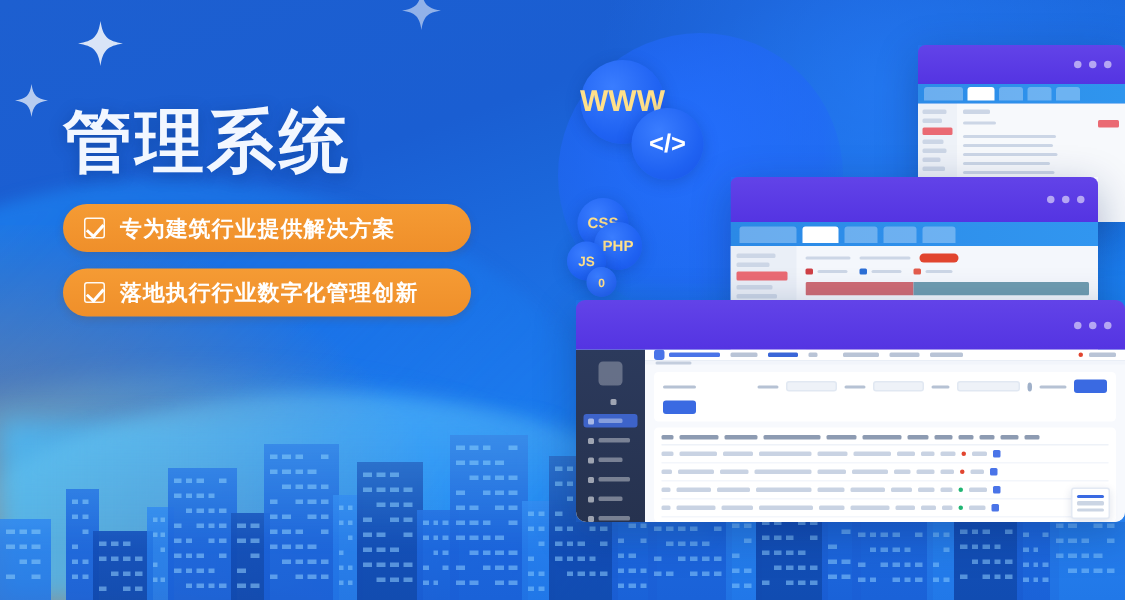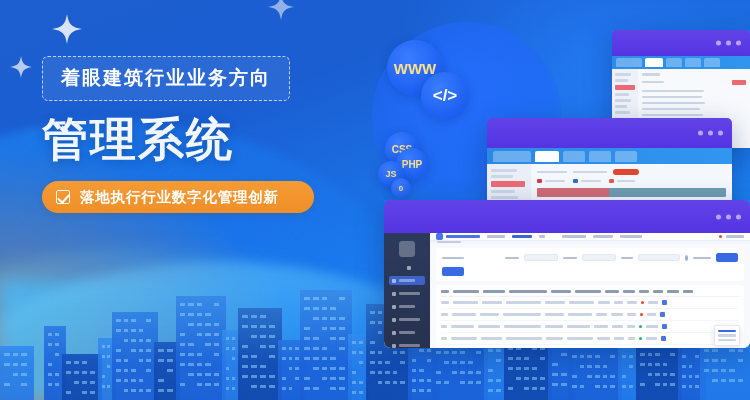--- a/index.html
+++ b/index.html
@@ -117,21 +117,21 @@
   
   .bub{
     position:absolute;
     display:flex; align-items:center; justify-content:center;
     border-radius:50%;
     background:radial-gradient(circle at 38% 32%, #3a7dff 0%, #1f62f2 62%, #1854e6 100%);
     color:#ffe08a;
     font-weight:700;
     box-shadow:0 2px 10px rgba(10,50,140,.30);
   }
-  .bub-www{ left:387px; top:40px; width:56px; height:56px; font-size:15px;text-align:right; }
+  .bub-www{ left:387px; top:40px; width:56px; height:56px; font-size:20px;text-align:right; }
   .bub-code{ left:421px; top:72px; width:48px; height:48px; font-size:17px; color:#ffffff; }
   .bub-html{ left:412px; top:120px; width:42px; height:42px; font-size:11px; }
   .bub-css{ left:385px; top:132px; width:34px; height:34px; font-size:10px; }
   .bub-php{ left:396px; top:148px; width:32px; height:32px; font-size:10px; }
   .bub-js{ left:378px; top:161px; width:26px; height:26px; font-size:9px; }
   .bub-zero{ left:391px; top:178px; width:20px; height:20px; font-size:8px; background:radial-gradient(circle at 38% 32%,#3a7dff,#1b58e8); }
   
   .mock{ position:absolute; overflow:hidden; }
   .mock-shadow{ box-shadow:0 8px 26px rgba(8,38,95,.32); }
   .purple-bar{
@@ -783,25 +783,28 @@
       <path d="M15 0 C16.6 10.4 19.6 13.4 30 15 C19.6 16.6 16.6 19.6 15 30 C13.4 19.6 10.4 16.6 0 15 C10.4 13.4 13.4 10.4 15 0 Z" fill="rgba(255,255,255,.88)"></path>
     </svg>
   <svg class="star" style="left:10px;top:56px;" width="22" height="22" viewBox="0 0 30 30">
       <path d="M15 0 C16.6 10.4 19.6 13.4 30 15 C19.6 16.6 16.6 19.6 15 30 C13.4 19.6 10.4 16.6 0 15 C10.4 13.4 13.4 10.4 15 0 Z" fill="rgba(255,255,255,.72)"></path>
     </svg>
   <svg class="star" style="left:268px;top:-6px;" width="26" height="26" viewBox="0 0 30 30">
       <path d="M15 0 C16.6 10.4 19.6 13.4 30 15 C19.6 16.6 16.6 19.6 15 30 C13.4 19.6 10.4 16.6 0 15 C10.4 13.4 13.4 10.4 15 0 Z" fill="rgba(255,255,255,.55)"></path>
     </svg>
 
   <div class="left">
-    <div class="eyebrow">着眼建筑行业业务方向</div>
     <div class="title">
       <span class="l2">管理系统</span>
     </div>
     <div class="badges">
+      <div class="badge">
+        <span class="check"></span>
+        <span>专为建筑行业提供解决方案</span>
+      </div>
       <div class="badge">
         <span class="check"></span>
         <span>落地执行行业数字化管理创新</span>
       </div>
     </div>
   </div>
 
   <div class="bub bub-www">WWW</div>
   <div class="bub bub-code">&lt;/&gt;</div>
   <div class="bub bub-css">CSS</div>

